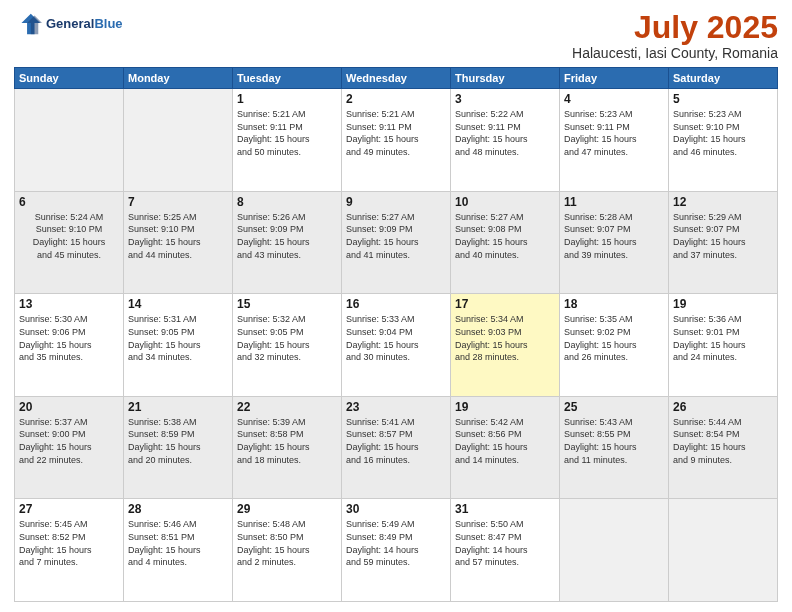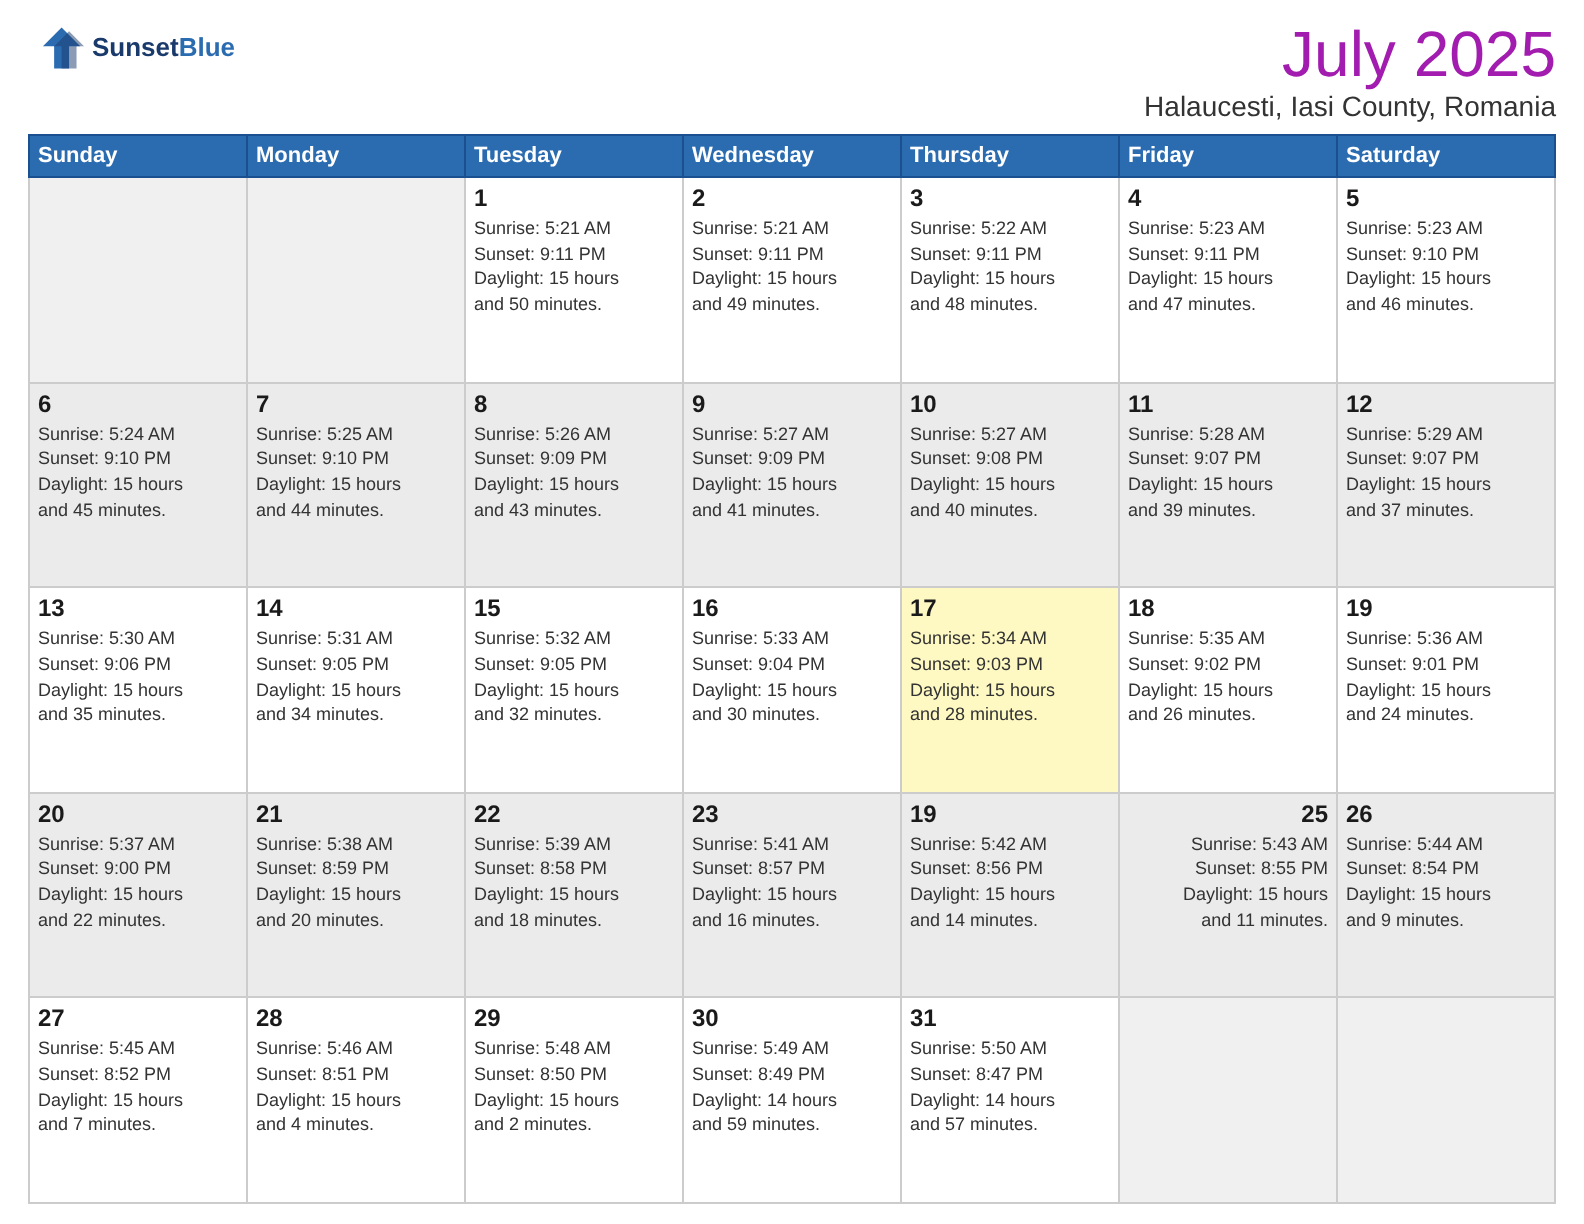--- a/index.html
+++ b/index.html
@@ -36,22 +36,22 @@
     }
     .logo-icon {
       width: 28px;
       height: 28px;
     }
     .title-section {
       text-align: right;
     }
     .main-title {
       font-size: 32px;
-      font-weight: normal;
-      color: #a21caf;
+      font-weight: bold;
+      color: #c2410c;
       line-height: 1.1;
     }
     .subtitle {
       font-size: 14px;
       color: #333;
       margin-left: 13px;
     }
     .calendar {
       flex: 1;
       border: 1px solid #ccc;
@@ -104,21 +104,21 @@
 <body>
 
 <div class="page">
   <div class="header">
     <div class="logo">
       <svg class="logo-icon" viewBox="0 0 30 30">
         <polygon points="18,4 28,14 22,14 22,26 14,26 14,14 8,14" fill="#2b6cb0"></polygon>
         <polygon points="22,6 30,14 26,14 26,26 18,26 18,14 14,14" fill="#1a3a6b" opacity="0.5"></polygon>
       </svg>
       <div class="logo-text">
-        <div><span style="color:#1a3a6b">Sunset</span><span style="color:#2b6cb0">Blue</span></div>
+        <div><span style="color:#1a3a6b">General</span><span style="color:#2b6cb0">Blue</span></div>
       </div>
     </div>
     <div class="title-section">
       <div class="main-title">July 2025</div>
       <div class="subtitle">Halaucesti, Iasi County, Romania</div>
     </div>
   </div>
 
   <table class="calendar">
     <thead>
@@ -168,21 +168,21 @@
             <span class="day-number">5</span>
             <div class="day-info" style="white-space: pre-line;">Sunrise: 5:23 AM
 Sunset: 9:10 PM
 Daylight: 15 hours
 and 46 minutes.</div>
           </td>
         </tr>
         <tr>
           <td style="background: rgb(235, 235, 235);">
             <span class="day-number">6</span>
-            <div class="day-info" style="white-space: pre-line;">Sunrise: 5:24 AM
+            <div class="day-info" style="white-space: pre-line; text-align: center;">Sunrise: 5:24 AM
 Sunset: 9:10 PM
 Daylight: 15 hours
 and 45 minutes.</div>
           </td>
           <td style="background: rgb(235, 235, 235);">
             <span class="day-number">7</span>
             <div class="day-info" style="white-space: pre-line;">Sunrise: 5:25 AM
 Sunset: 9:10 PM
 Daylight: 15 hours
 and 44 minutes.</div>
@@ -303,21 +303,21 @@
 Daylight: 15 hours
 and 16 minutes.</div>
           </td>
           <td style="background: rgb(235, 235, 235);">
             <span class="day-number">19</span>
             <div class="day-info" style="white-space: pre-line;">Sunrise: 5:42 AM
 Sunset: 8:56 PM
 Daylight: 15 hours
 and 14 minutes.</div>
           </td>
-          <td style="background: rgb(235, 235, 235); text-align: right;">
+          <td style="background: rgb(235, 235, 235);">
             <span class="day-number">25</span>
             <div class="day-info" style="white-space: pre-line;">Sunrise: 5:43 AM
 Sunset: 8:55 PM
 Daylight: 15 hours
 and 11 minutes.</div>
           </td>
           <td style="background: rgb(235, 235, 235);">
             <span class="day-number">26</span>
             <div class="day-info" style="white-space: pre-line;">Sunrise: 5:44 AM
 Sunset: 8:54 PM

